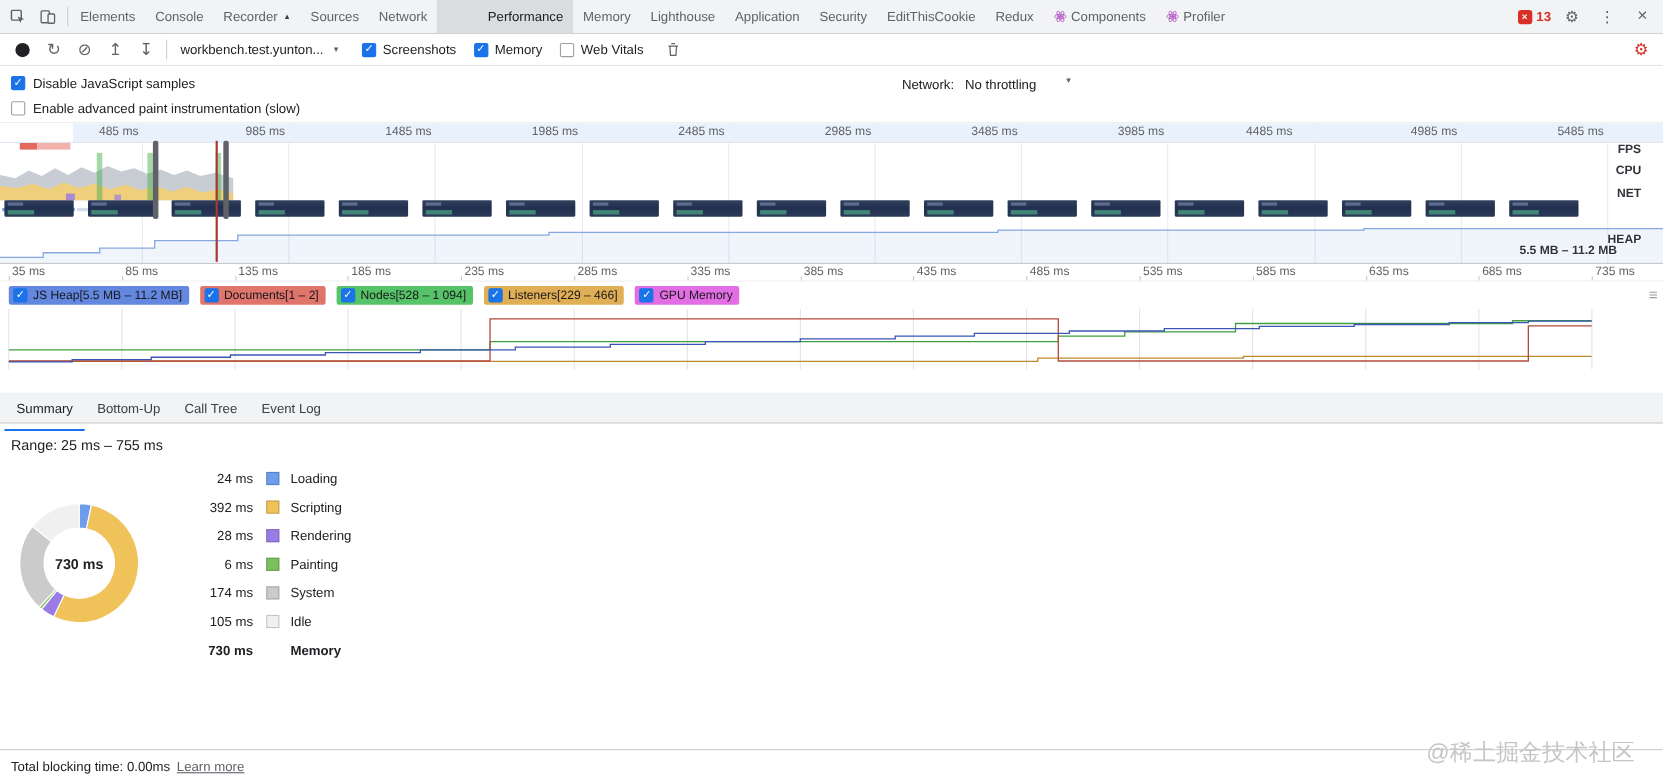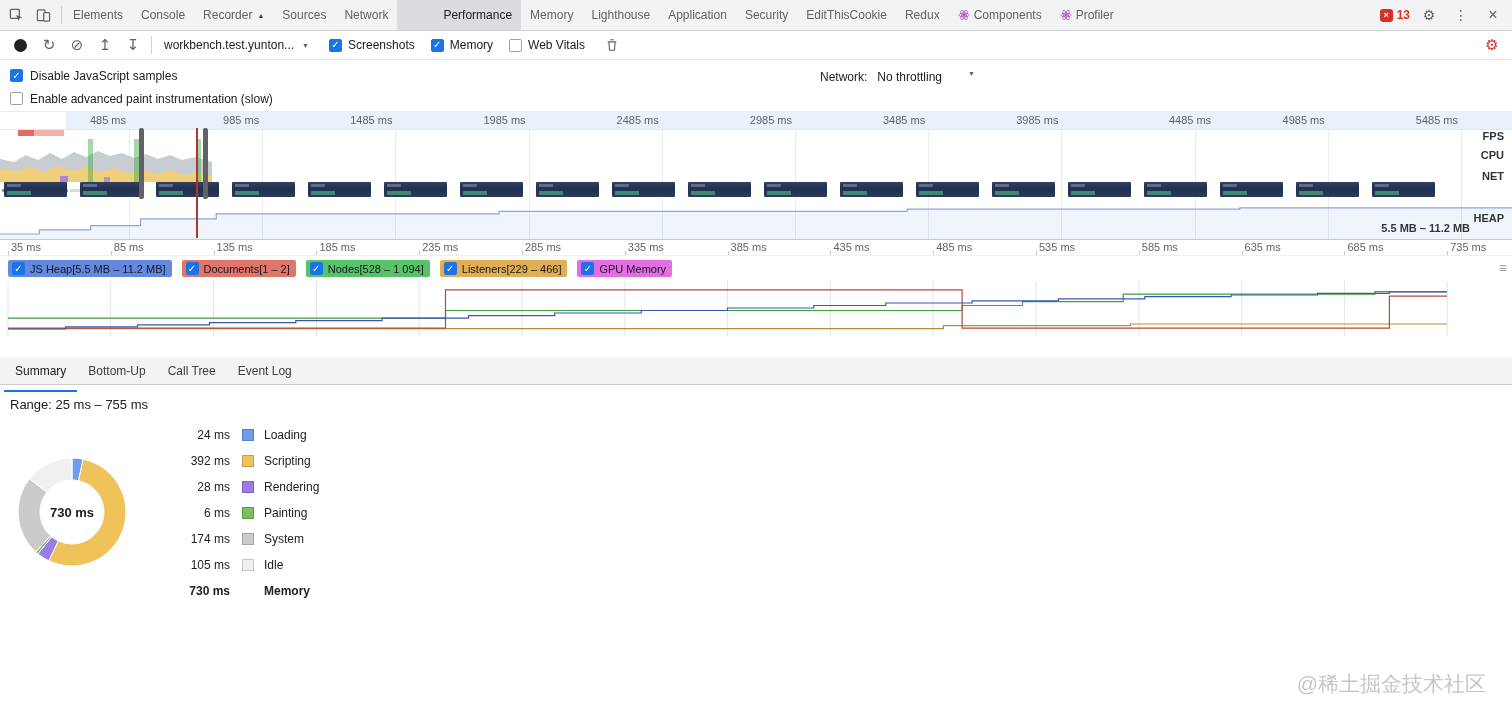--- a/index.html
+++ b/index.html
@@ -49,21 +49,21 @@
   .ov-ruler span{position:absolute;top:2px;width:68px;text-align:right;font-size:11px;color:#5f6368;}
   .ov-cpu{position:absolute;left:0;top:17px;}
   .ov-film{position:absolute;left:4px;top:70px;height:15px;display:flex;gap:13px;}
   .thumb{width:63px;height:15px;border-radius:1px;position:relative;overflow:hidden;cursor:pointer;
     background:linear-gradient(180deg,#33415e 0%,#223050 45%,#2a3a58 100%);}
   .thumb::before{content:"";position:absolute;left:3px;top:2px;width:14px;height:3px;background:#5b6c8f;}
   .thumb::after{content:"";position:absolute;left:3px;bottom:2px;width:24px;height:4px;background:rgba(90,200,150,.55);}
   .ov-heap-svg{position:absolute;left:0;top:85px;}
   .ov-handle{position:absolute;top:16px;width:5px;height:71px;background:#5f6368;border-radius:2px;cursor:ew-resize;}
   .ov-marker-red{position:absolute;left:196px;top:16px;width:2px;height:110px;background:#a63a33;}
-  .ov-label{position:absolute;right:8px;font-size:11px;font-weight:bold;color:#303338;
+  .ov-label{position:absolute;right:20px;font-size:11px;font-weight:bold;color:#303338;
     text-shadow:0 0 2px #fff,0 0 2px #fff,0 0 3px #fff;margin-left:40px;}
   .heap-range{position:absolute;right:42px;top:110px;font-size:11px;font-weight:bold;color:#303338;text-shadow:0 0 2px #fff,0 0 3px #fff;}
 
   
   .counters{flex:0 0 116px;background:#fff;display:flex;flex-direction:column;}
   .c-ruler{position:relative;height:15px;border-bottom:1px solid #f0f0f0;}
   .c-ruler span{position:absolute;top:1px;font-size:11px;color:#5f6368;}
   .c-tick{position:absolute;bottom:0;width:1px;height:4px;background:#c9c9c9;}
   .c-chips{position:relative;height:25px;display:flex;align-items:center;gap:10px;padding:0 8px;}
   .chip{display:inline-flex;align-items:center;gap:5px;padding:2px 6px 2px 4px;border-radius:2px;font-size:11px;color:#17181a;cursor:pointer;}
@@ -257,21 +257,21 @@
       </div>
     <div class="ov-ruler" id="ov-ruler">
         <span style="left: 58px;">485 ms</span>
         <span style="left: 191.2px;">985 ms</span>
         <span style="left: 324.4px;">1485 ms</span>
         <span style="left: 457.6px;">1985 ms</span>
         <span style="left: 590.8px;">2485 ms</span>
         <span style="left: 724px;">2985 ms</span>
         <span style="left: 857.2px;">3485 ms</span>
         <span style="left: 990.4px;">3985 ms</span>
-        <span style="left: 1156px; text-align: center;">4485 ms</span>
+        <span style="left: 1107px;">4485 ms</span>
         <span style="left: 1256.8px;">4985 ms</span>
         <span style="left: 1390px;">5485 ms</span>
       </div>
     <svg class="ov-cpu" width="218" height="70" viewBox="0 0 218 70">
       <rect x="18" y="1" width="16" height="6" fill="#e26a5f"></rect>
       <rect x="34" y="1" width="30" height="6" fill="#f2b1aa"></rect>
       <path d="M0,53 L0,30 L14,33 L26,26 L38,31 L50,24 L62,30 L74,23 L86,28 L98,22 L110,27 L122,24 L134,29 L146,25 L158,30 L170,26 L182,31 L196,28 L212,33 L212,53 Z" fill="#c8cdd4"></path>
       <path d="M0,53 L0,40 L16,42 L30,38 L44,43 L58,37 L72,42 L86,38 L100,43 L114,39 L128,44 L142,40 L156,45 L170,41 L184,46 L198,43 L212,47 L212,53 Z" fill="#f0cf7c"></path>
       <rect x="60" y="47" width="8" height="6" fill="#9a7ce6" opacity=".85"></rect>
       <rect x="104" y="48" width="6" height="5" fill="#9a7ce6" opacity=".7"></rect>
@@ -458,15 +458,19 @@
           </div>
           <div class="lg-row total">
             <span class="lg-val">730 ms</span>
             <span class="lg-swatch"></span>
             <span class="lg-label">Memory</span>
           </div>
         </div>
     </div>
   </div>
 
+  <div class="statusbar">
+    <span>Total blocking time: 0.00ms</span>
+    <span class="sb-link">Learn more</span>
+  </div>
 
   <span class="watermark">@稀土掘金技术社区</span>
 </div>
 
 </body></html>

